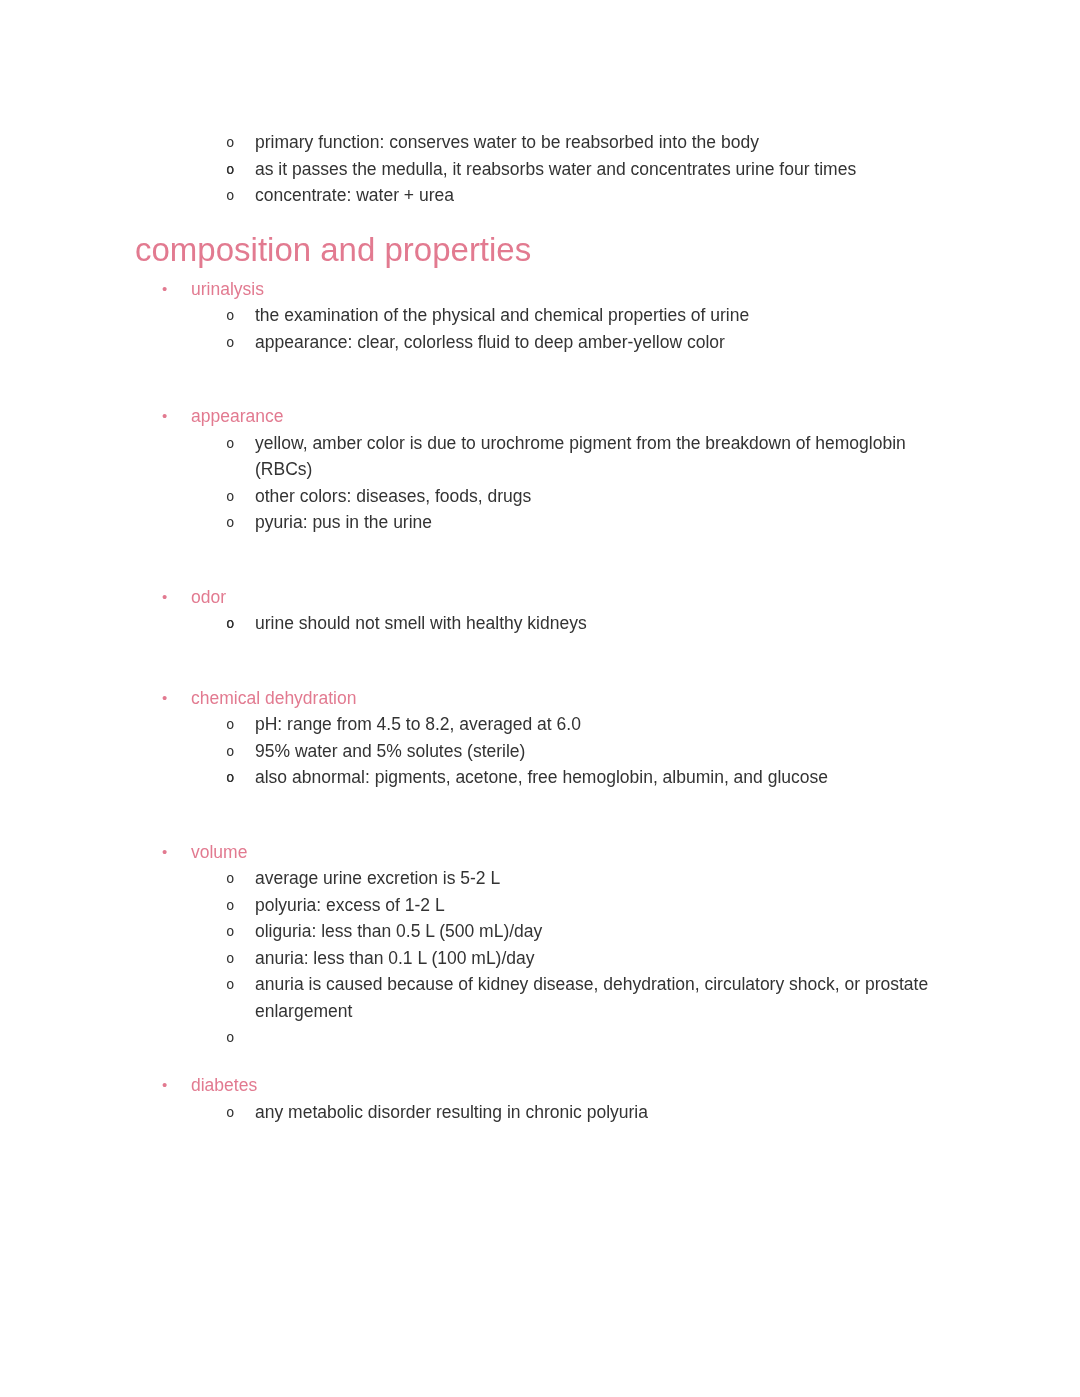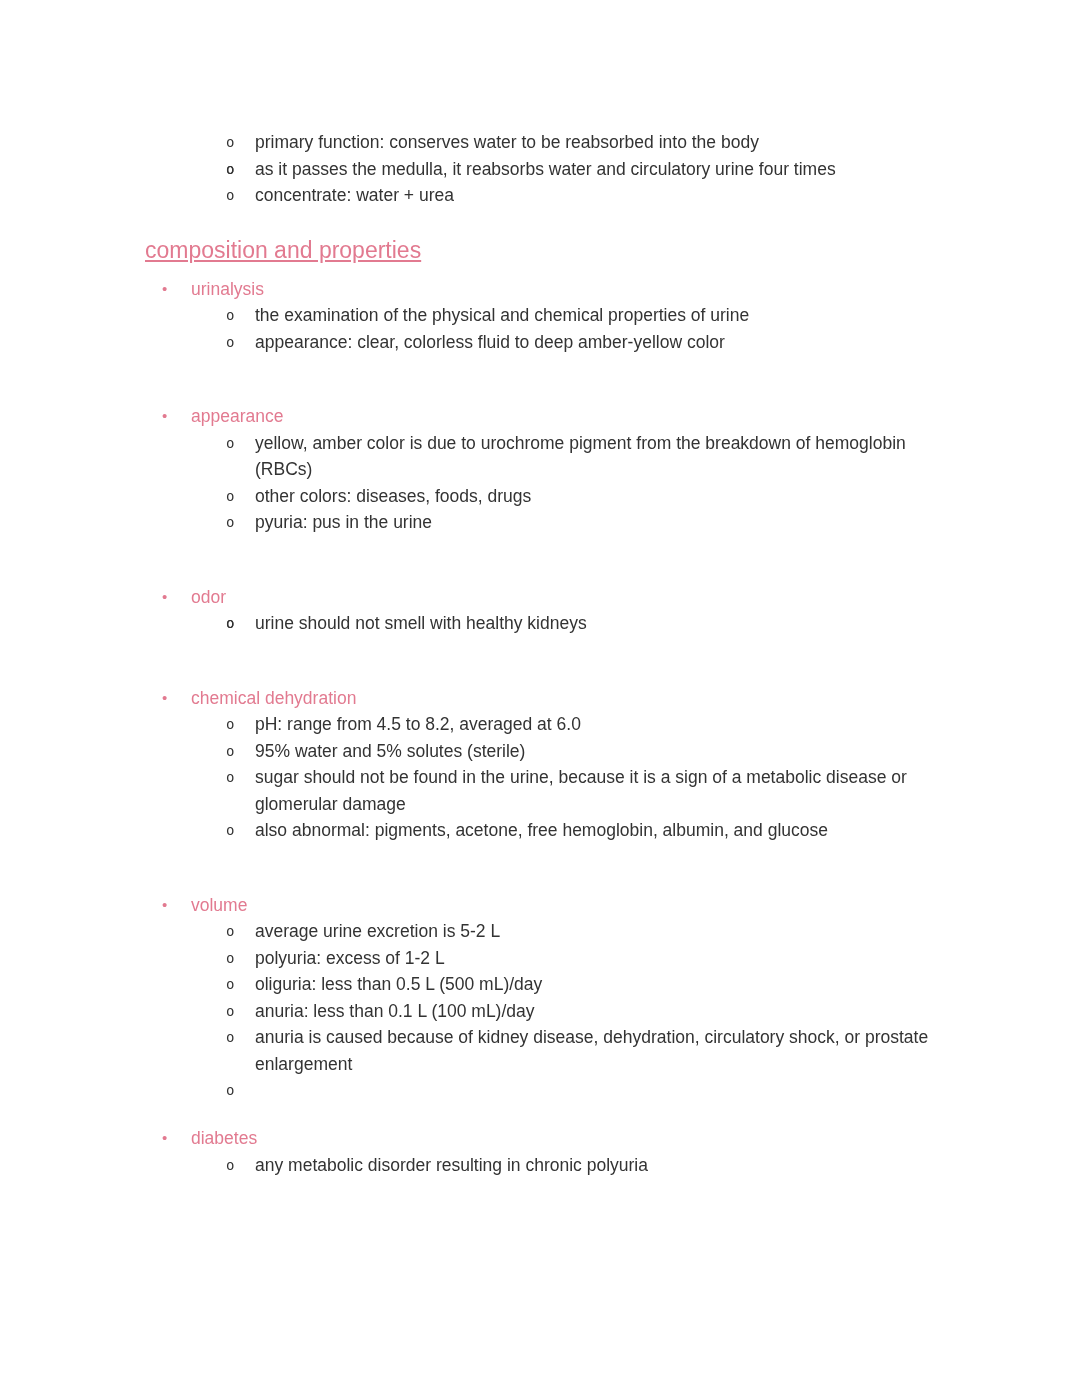--- a/index.html
+++ b/index.html
@@ -53,38 +53,37 @@
   }
   .marker-dot {
     position: absolute;
     left: 35px;
     top: 0;
     font-size: 15px;
     line-height: 26.5px;
     color: var(--accent, #e27a90);
   }
   .heading {
-    font-size: 23px;
+    font-size: 33px;
     font-weight: 400;
     line-height: 36px;
     color: var(--accent, #e27a90);
-    margin: 23px 0 8px 18px;
-    text-decoration: underline;
+    margin: 23px 0 8px 8px;
   }
   .section { margin-top: 48px; }
   #sections .section:first-child { margin-top: 0; }
 </style>
 </head>
 <body style="background: rgb(255, 255, 255);">
 
 <div class="page">
   <ul class="l2-list" id="intro-list">
       <li class="l2-item"><span class="marker-o">o</span><span>primary function: conserves water to be reabsorbed into the body</span></li>
       <li class="l2-item"><span class="marker-o">o</span></li>
-      <li class="l2-item"><span class="marker-o">o</span><span>as it passes the medulla, it reabsorbs water and circulatory urine four times</span></li>
+      <li class="l2-item"><span class="marker-o">o</span><span>as it passes the medulla, it reabsorbs water and concentrates urine four times</span></li>
       <li class="l2-item"><span class="marker-o">o</span><span>concentrate: water + urea</span></li>
     </ul>
   <h2 class="heading">composition and properties</h2>
   <div id="sections">
       <div class="section">
         <div class="l1-row"><span class="marker-dot">•</span><span>urinalysis</span></div>
         <ul class="l2-list">
           <li class="l2-item"><span class="marker-o">o</span><span>the examination of the physical and chemical properties of urine</span></li>
           <li class="l2-item"><span class="marker-o">o</span><span>appearance: clear, colorless fluid to deep amber-yellow color</span></li>
         </ul>
@@ -102,21 +101,21 @@
         <ul class="l2-list">
           <li class="l2-item"><span class="marker-o">o</span></li>
           <li class="l2-item"><span class="marker-o">o</span><span>urine should not smell with healthy kidneys</span></li>
         </ul>
       </div>
       <div class="section">
         <div class="l1-row"><span class="marker-dot">•</span><span>chemical dehydration</span></div>
         <ul class="l2-list">
           <li class="l2-item"><span class="marker-o">o</span><span>pH: range from 4.5 to 8.2, averaged at 6.0</span></li>
           <li class="l2-item"><span class="marker-o">o</span><span>95% water and 5% solutes (sterile)</span></li>
-          <li class="l2-item"><span class="marker-o">o</span><span>sugar should not be found in the urine, because it is a sign of a metabolic disease or glomerular damage</span></li>
+          <li class="l2-item"><span class="marker-o">o</span></li>
           <li class="l2-item"><span class="marker-o">o</span><span>also abnormal: pigments, acetone, free hemoglobin, albumin, and glucose</span></li>
         </ul>
       </div>
       <div class="section">
         <div class="l1-row"><span class="marker-dot">•</span><span>volume</span></div>
         <ul class="l2-list">
           <li class="l2-item"><span class="marker-o">o</span><span>average urine excretion is 5-2 L</span></li>
           <li class="l2-item"><span class="marker-o">o</span><span>polyuria: excess of 1-2 L</span></li>
           <li class="l2-item"><span class="marker-o">o</span><span>oliguria: less than 0.5 L (500 mL)/day</span></li>
           <li class="l2-item"><span class="marker-o">o</span><span>anuria: less than 0.1 L (100 mL)/day</span></li>

